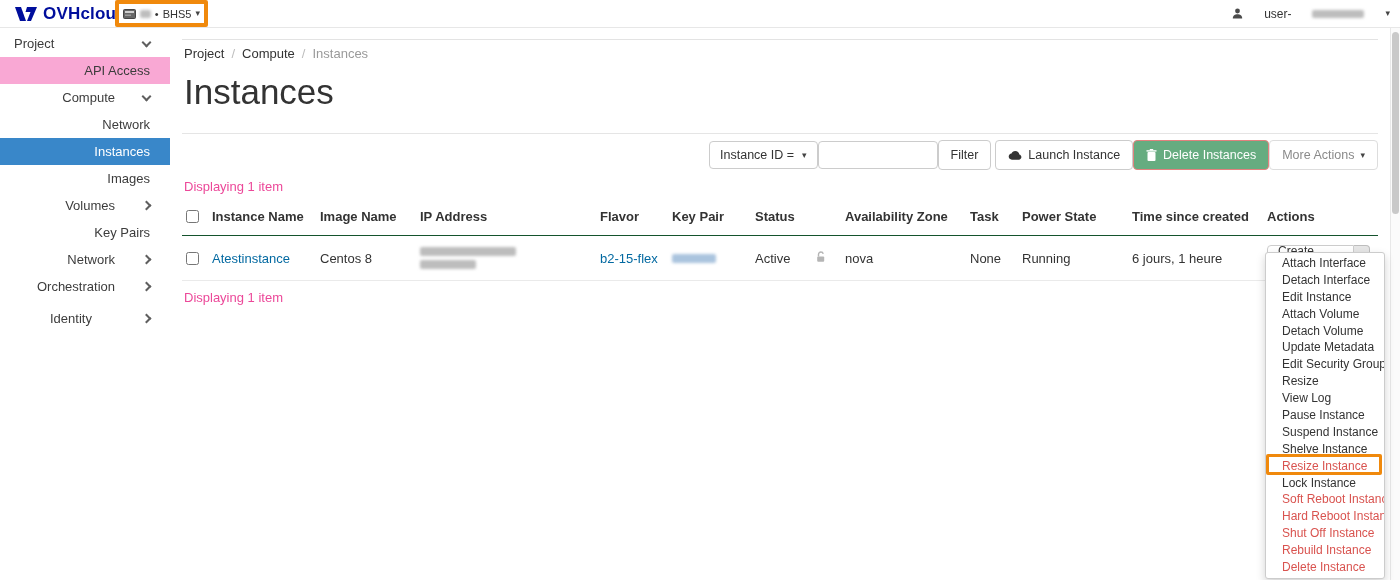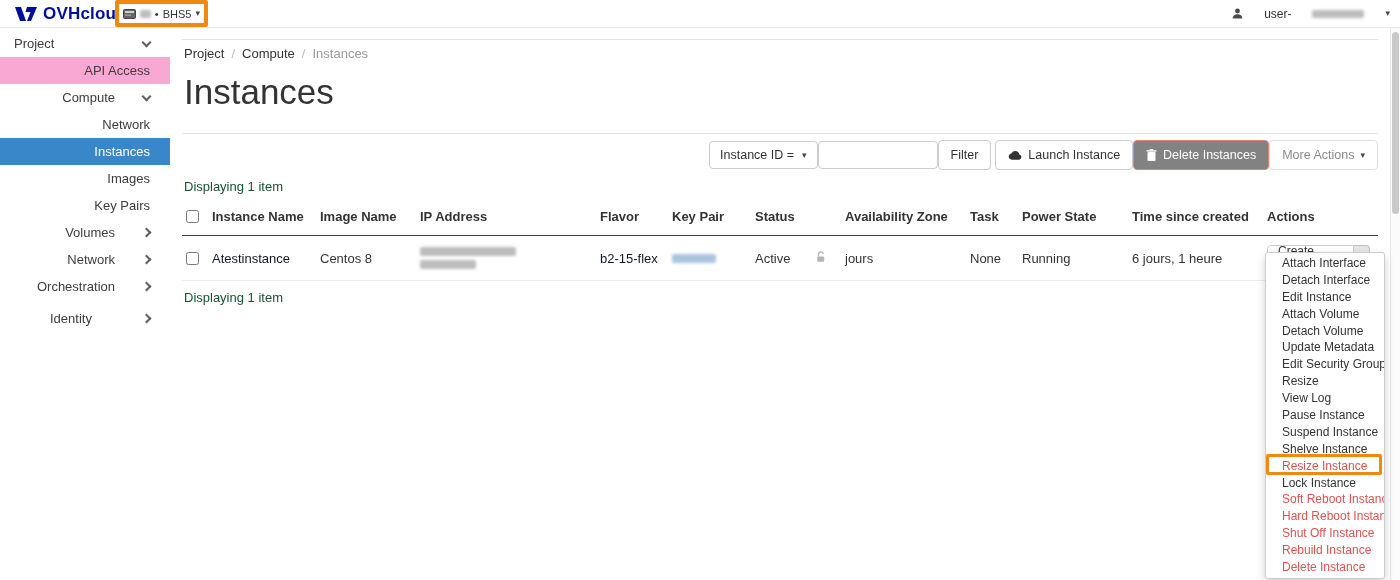--- a/index.html
+++ b/index.html
@@ -46,28 +46,28 @@
 
   .table-block { border-top:1px solid #e5e5e5; padding-top:6px; }
   .filter-row { display:flex; justify-content:flex-end; align-items:center; height:30px; }
   .selectbox { height:28px; border:1px solid #ccc; border-radius:4px; background:#fff;
                display:flex; align-items:center; gap:8px; padding:0 10px; font-size:12.5px; cursor:pointer; }
   .search-input { width:120px; height:28px; border:1px solid #ccc; border-radius:4px; padding:0 8px; font-size:12.5px; }
   .btn { height:30px; padding:0 12px; border:1px solid #ccc; border-radius:4px; background:#fff;
          font-size:12.5px; color:#333; display:inline-flex; align-items:center; gap:6px; cursor:pointer;
          font-family:"Liberation Sans",sans-serif; }
   .btn.group-gap { margin-left:4px; }
-  .btn-danger { background:#404040; border-color:#d43f3a; color:#fff; opacity:.65; }
+  .btn-danger { background:#15803d; border-color:#d43f3a; color:#fff; opacity:.65; }
   .btn-muted { color:#8a8a8a; border-color:#ddd; }
 
-  .count-line { margin:9px 0 7px 2px; font-size:13px; color:#14532d; }
+  .count-line { margin:9px 0 7px 2px; font-size:13px; color:#ec4899; }
   table.inst { width:100%; border-collapse:collapse; font-size:13px; table-layout:fixed; }
   th { text-align:left; font-weight:bold; color:#333; padding:6px 8px 9px 0; border-bottom:1px solid #14532d; }
   td { padding:9px 8px 9px 0; border-bottom:1px solid #eaeaea; vertical-align:middle; }
-  a.tbl-link { color:#0f172a; text-decoration:none; cursor:pointer; }
+  a.tbl-link { color:#0369a1; text-decoration:none; cursor:pointer; }
   .ip-blur { display:flex; flex-direction:column; gap:4px; }
   .ip-blur .blur-chip { filter:blur(1.8px); }
   .kp-chip { background:#aac4de; }
   .split-btn { display:inline-flex; float:right; }
   .split-main { height:26px; padding:0 10px; border:1px solid #ccc; border-radius:4px 0 0 4px;
                 background:#fff; font-size:12px; display:flex; align-items:center; cursor:pointer; }
   .split-caret { height:26px; width:21px; border:1px solid #bdbdbd; border-left:none; border-radius:0 4px 4px 0;
                  background:#e6e6e6; display:flex; align-items:center; justify-content:center; cursor:pointer; }
 
   
@@ -136,26 +136,26 @@
   </div>
   <div class="side-row l3">
     <span class="lbl">Network</span>
   </div>
   <div class="side-row l3 selected">
     <span class="lbl">Instances</span>
   </div>
   <div class="side-row l3">
     <span class="lbl">Images</span>
   </div>
-  <div class="side-row l3">
-    <span class="lbl">Key Pairs</span>
-  </div>
   <div class="side-row l2 haschev">
     <span class="lbl">Volumes</span>
     <span class="chev right"></span>
+  </div>
+  <div class="side-row l3">
+    <span class="lbl">Key Pairs</span>
   </div>
   <div class="side-row l2 haschev">
     <span class="lbl">Network</span>
     <span class="chev right"></span>
   </div>
   <div class="side-row l2 haschev">
     <span class="lbl">Orchestration</span>
     <span class="chev right"></span>
   </div>
   <div class="side-row l1 mt">
@@ -254,21 +254,21 @@
           <td>
             <span class="blur-chip kp-chip" style="display:inline-block;width:44px;height:9px;"></span>
           </td>
           <td>Active</td>
           <td>
             <svg class="icon" width="12" height="12" viewBox="0 0 12 12">
               <path d="M3.5 5.5 L3.5 3.4 C3.5 2 4.5 1 5.9 1 C7.1 1 8 1.8 8.2 2.9" fill="none" stroke="#b5b5b5" stroke-width="1.4"></path>
               <rect x="2.2" y="5.5" width="7" height="5.2" rx="1" fill="#b5b5b5"></rect>
             </svg>
           </td>
-          <td>jours</td>
+          <td>nova</td>
           <td>None</td>
           <td>Running</td>
           <td>6 jours, 1 heure</td>
           <td>
             <span class="split-btn">
               <span class="split-main">Create Snapshot</span>
               <span class="split-caret">
                 <span class="caret">▾</span>
               </span>
             </span>

